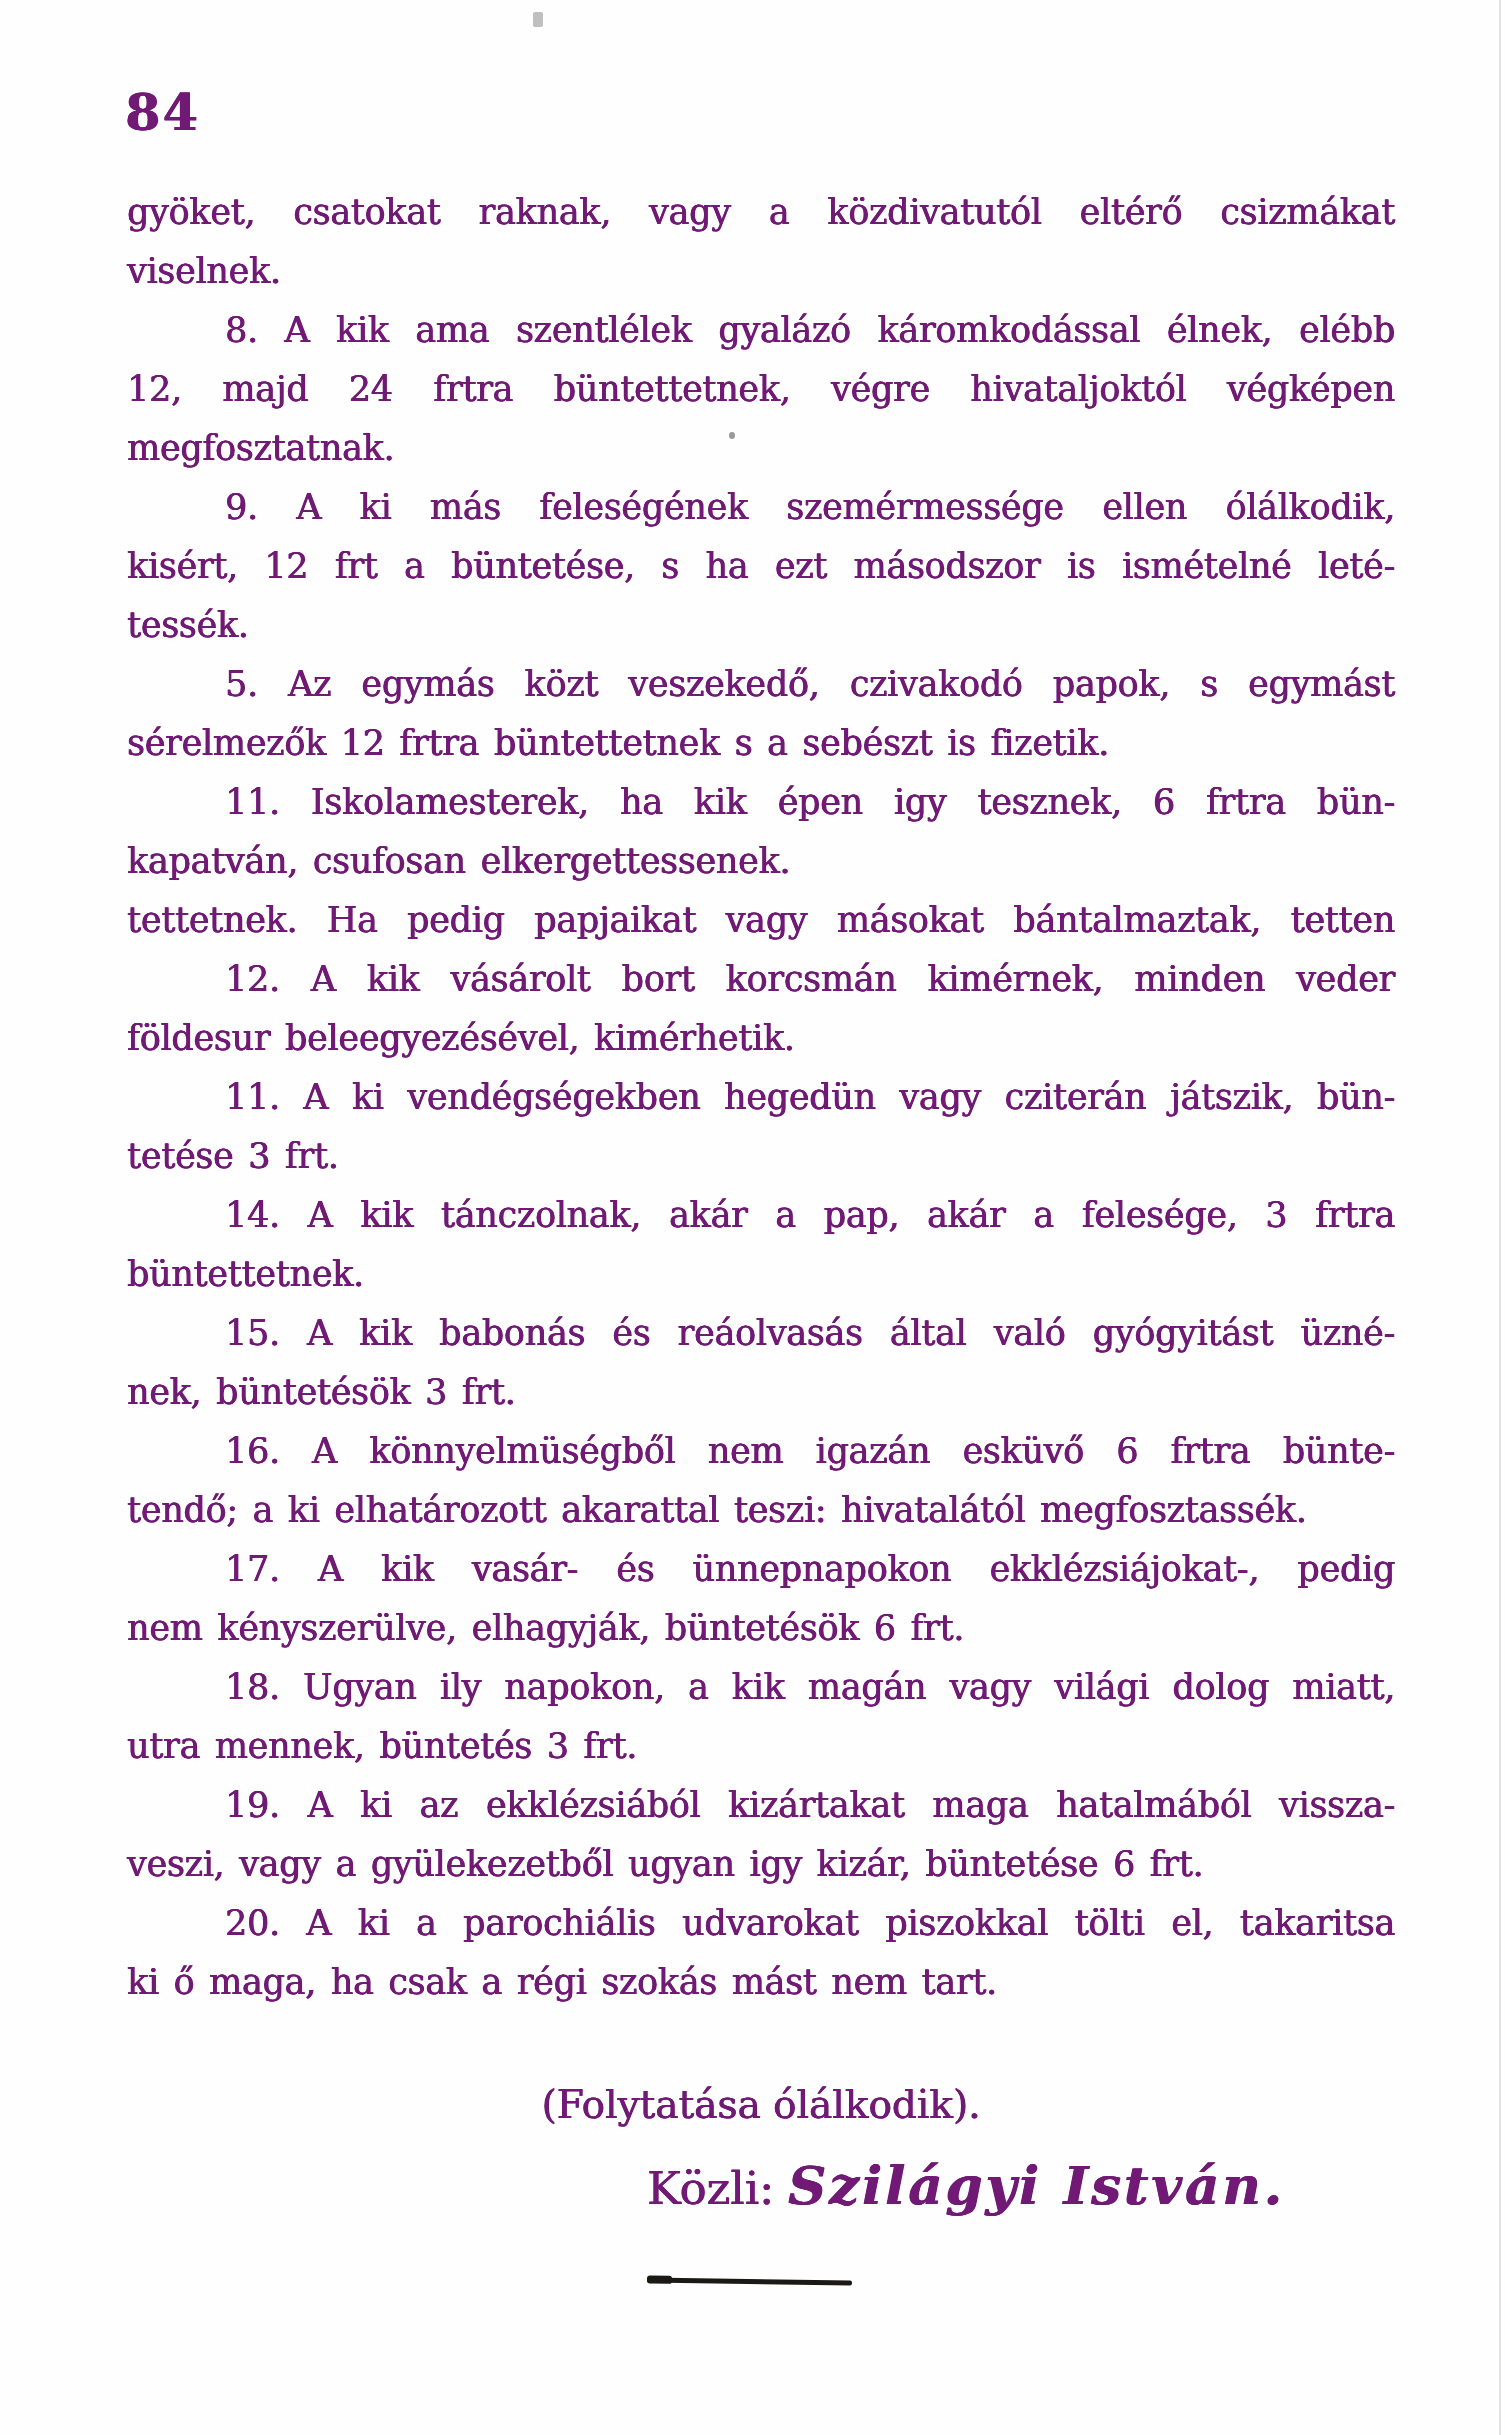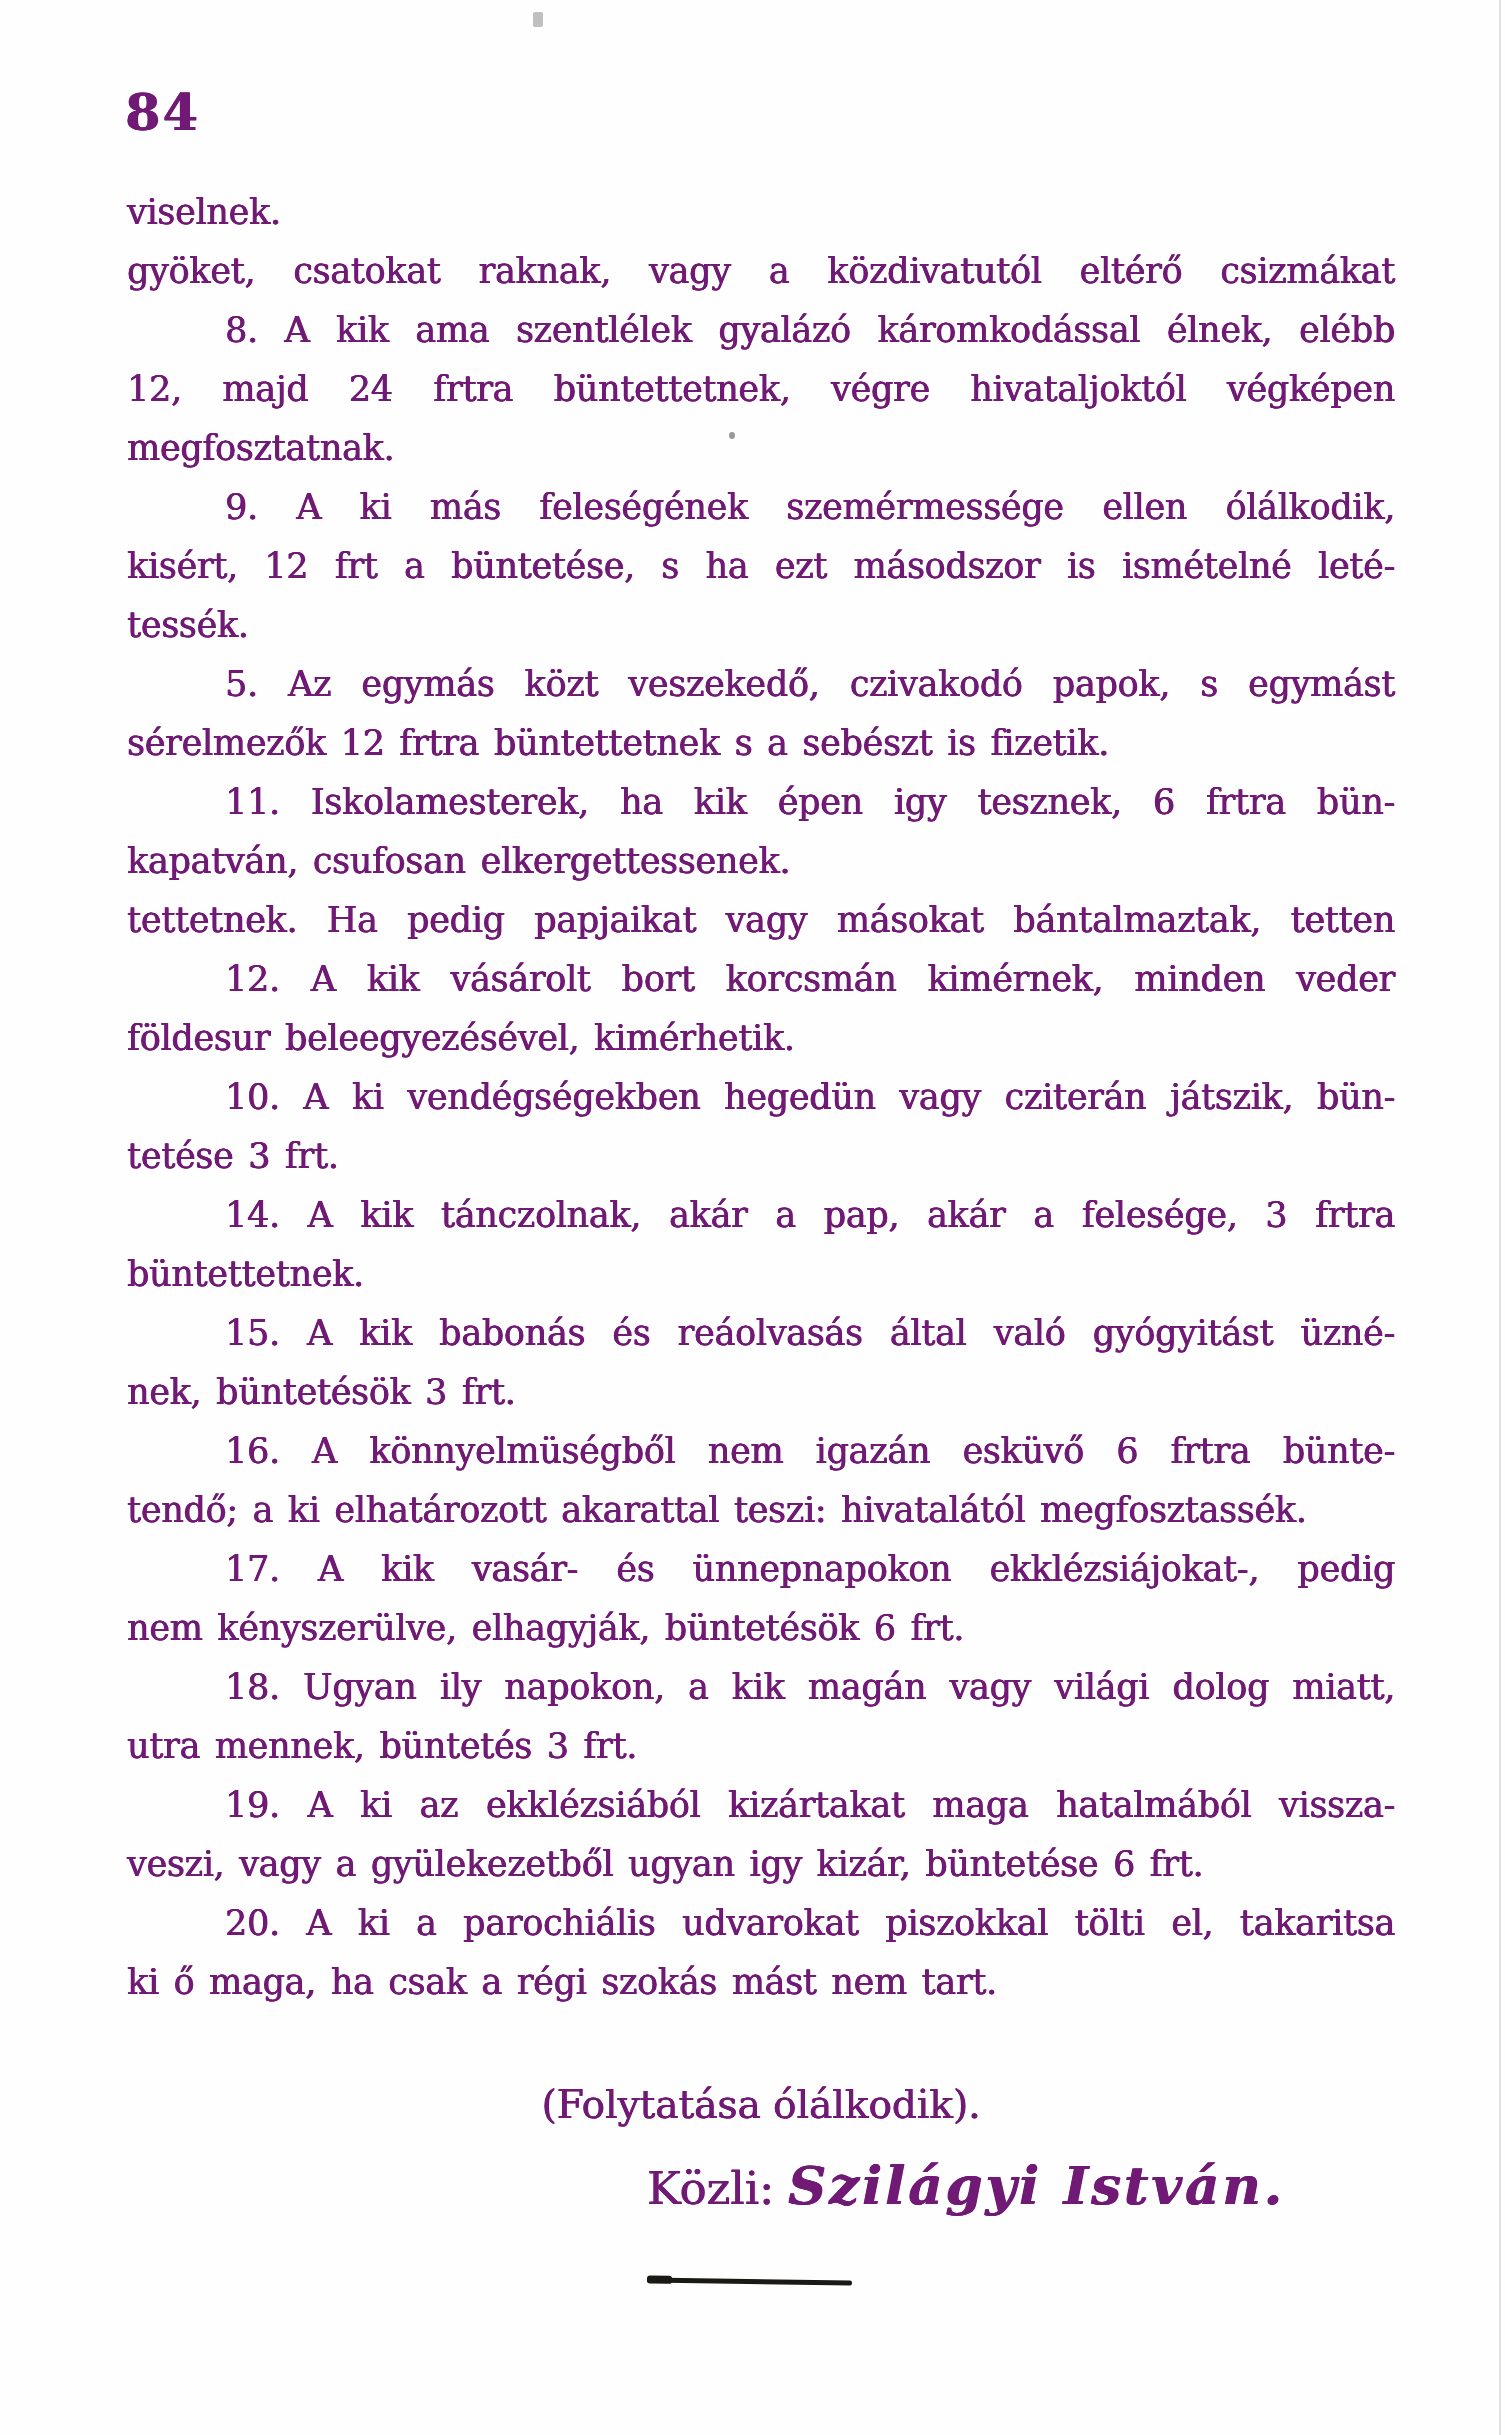--- a/index.html
+++ b/index.html
@@ -128,36 +128,36 @@
 <body>
 
 <div class="page">
   <div class="scan-speck"></div>
   <div class="speck-2"></div>
   <div class="page-edge-line"></div>
 
   <div class="page-number">84</div>
 
   <div class="text-body">
+      <div class="line l-just">gyöket, csatokat raknak, vagy a közdivatutól eltérő csizmákat</div>
       <div class="line l-left">viselnek.</div>
-      <div class="line l-just">gyöket, csatokat raknak, vagy a közdivatutól eltérő csizmákat</div>
       <div class="line l-justIndent">8. A kik ama szentlélek gyalázó káromkodással élnek, elébb</div>
       <div class="line l-just">12, majd 24 frtra büntettetnek, végre hivataljoktól végképen</div>
       <div class="line l-left">megfosztatnak.</div>
       <div class="line l-justIndent">9. A ki más feleségének szemérmessége ellen ólálkodik,</div>
       <div class="line l-just">kisért, 12 frt a büntetése, s ha ezt másodszor is ismételné leté-</div>
       <div class="line l-left">tessék.</div>
       <div class="line l-justIndent">5. Az egymás közt veszekedő, czivakodó papok, s egymást</div>
       <div class="line l-left">sérelmezők 12 frtra büntettetnek s a sebészt is fizetik.</div>
       <div class="line l-justIndent">11. Iskolamesterek, ha kik épen igy tesznek, 6 frtra bün-</div>
       <div class="line l-left">kapatván, csufosan elkergettessenek.</div>
       <div class="line l-just">tettetnek. Ha pedig papjaikat vagy másokat bántalmaztak, tetten</div>
       <div class="line l-justIndent">12. A kik vásárolt bort korcsmán kimérnek, minden veder</div>
       <div class="line l-left">földesur beleegyezésével, kimérhetik.</div>
-      <div class="line l-justIndent">10. A ki vendégségekben hegedün vagy cziterán játszik, bün-</div>
+      <div class="line l-justIndent">11. A ki vendégségekben hegedün vagy cziterán játszik, bün-</div>
       <div class="line l-left">tetése 3 frt.</div>
       <div class="line l-justIndent">14. A kik tánczolnak, akár a pap, akár a felesége, 3 frtra</div>
       <div class="line l-left">büntettetnek.</div>
       <div class="line l-justIndent">15. A kik babonás és reáolvasás által való gyógyitást üzné-</div>
       <div class="line l-left">nek, büntetésök 3 frt.</div>
       <div class="line l-justIndent">16. A könnyelmüségből nem igazán esküvő 6 frtra bünte-</div>
       <div class="line l-left">tendő; a ki elhatározott akarattal teszi: hivatalától megfosztassék.</div>
       <div class="line l-justIndent">17. A kik vasár- és ünnepnapokon ekklézsiájokat-, pedig</div>
       <div class="line l-left">nem kényszerülve, elhagyják, büntetésök 6 frt.</div>
       <div class="line l-justIndent">18. Ugyan ily napokon, a kik magán vagy világi dolog miatt,</div>

